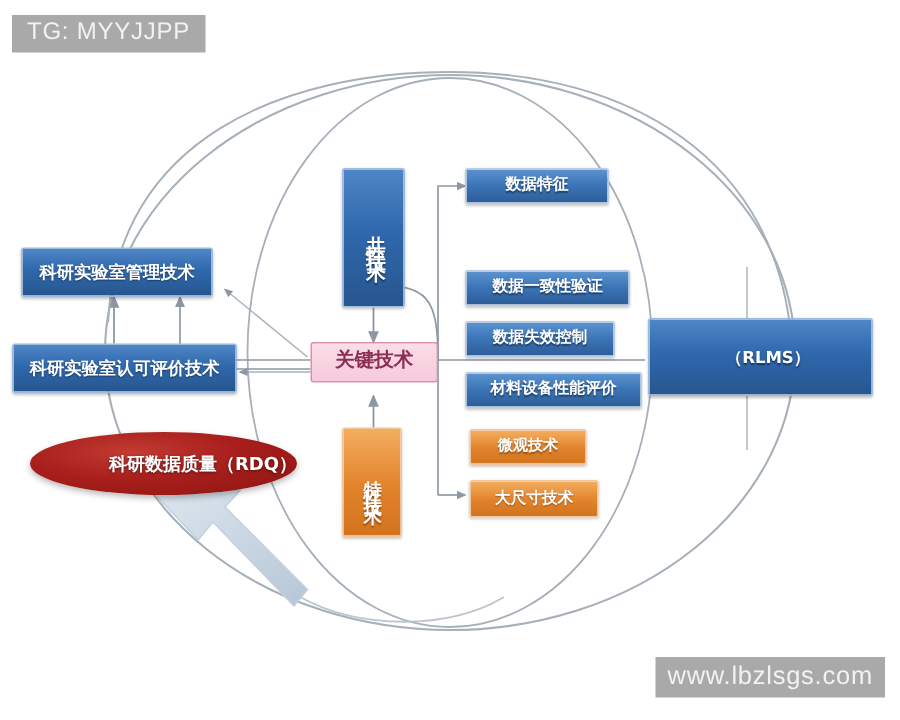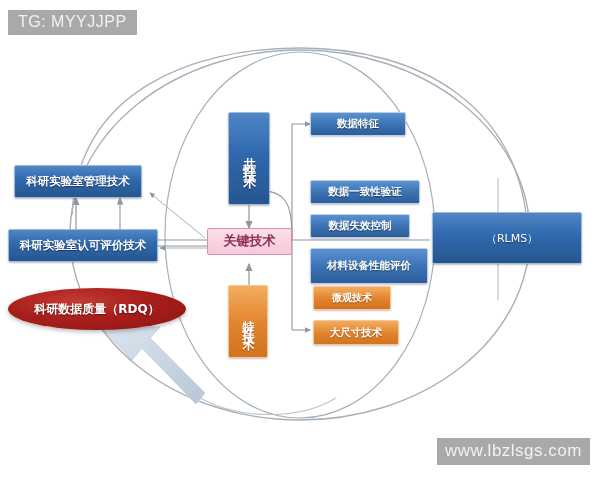--- a/index.html
+++ b/index.html
@@ -119,21 +119,21 @@
 
     <path d="M72,215 C78,92 190,48 300,48 C418,48 520,104 528,232" fill="none" stroke="#a7b0b8" stroke-width="1.3"></path>
 
     <line x1="205" y1="238" x2="150" y2="193" stroke="#aab2ba" stroke-width="1" marker-end="url(#ahs)"></line>
     <line x1="207" y1="248" x2="160" y2="248" stroke="#aab2ba" stroke-width="1" marker-end="url(#ahs)"></line>
 
     <path d="M101,327 L132,360 L142,348 L196,404 L205,393 L150,338 L160,327 Z" fill="url(#bigArrowGrad)" stroke="#c4d0dd" stroke-width="1"></path>
     <path d="M200,398 C240,420 300,420 336,398" fill="none" stroke="#bcc5ce" stroke-width="1.2"></path>
   </svg>
 
-  <div class="ellipse" id="rdq" style="left:8px;top:288px;width:178px;height:42px;font-size:12px;">
+  <div class="ellipse" id="rdq" style="left:20px;top:288px;width:178px;height:42px;font-size:12px;justify-content:flex-end;">
     <span>科研数据质量（RDQ）</span>
   </div>
 
   <div class="node blue" style="left:14px;top:165px;width:128px;height:33px;font-size:11.5px;">
     <span>科研实验室管理技术</span>
   </div>
 
   <div class="node blue" style="left:8px;top:229px;width:150px;height:33px;font-size:11.5px;">
     <span>科研实验室认可评价技术</span>
   </div>
@@ -152,33 +152,33 @@
 
   <div class="node blue-light" style="left:310px;top:112px;width:96px;height:24px;font-size:10.5px;">
     <span>数据特征</span>
   </div>
   <div class="node blue-light" style="left:310px;top:180px;width:110px;height:24px;font-size:10.5px;">
     <span>数据一致性验证</span>
   </div>
   <div class="node blue-light" style="left:310px;top:214px;width:100px;height:24px;font-size:10.5px;">
     <span>数据失效控制</span>
   </div>
-  <div class="node blue-light" style="left:310px;top:248px;width:118px;height:36px;font-size:10.5px;">
+  <div class="node blue-light" style="left:310px;top:248px;width:118px;height:24px;font-size:10.5px;">
     <span>材料设备性能评价</span>
   </div>
 
   <div class="node orange" style="left:313px;top:286px;width:78px;height:24px;font-size:10px;align-items:center;">
     <span>微观技术</span>
   </div>
   <div class="node orange" style="left:313px;top:320px;width:86px;height:25px;font-size:10.5px;">
     <span>大尺寸技术</span>
   </div>
 
   <div class="node blue" style="left:432px;top:212px;width:150px;height:52px;font-size:11px;flex-direction:column;">
-    <span style="font-weight:normal;margin-top:2px;margin-left:10px;">（RLMS）</span>
+    <span style="font-weight:bold;margin-top:2px;margin-left:10px;">（RLMS）</span>
   </div>
 
   <div class="tag" id="tg-tag">
     <span>TG: MYYJJPP</span>
   </div>
   <div class="tag" id="wm-tag">
     <span>www.lbzlsgs.com</span>
   </div>
 
 </div>

